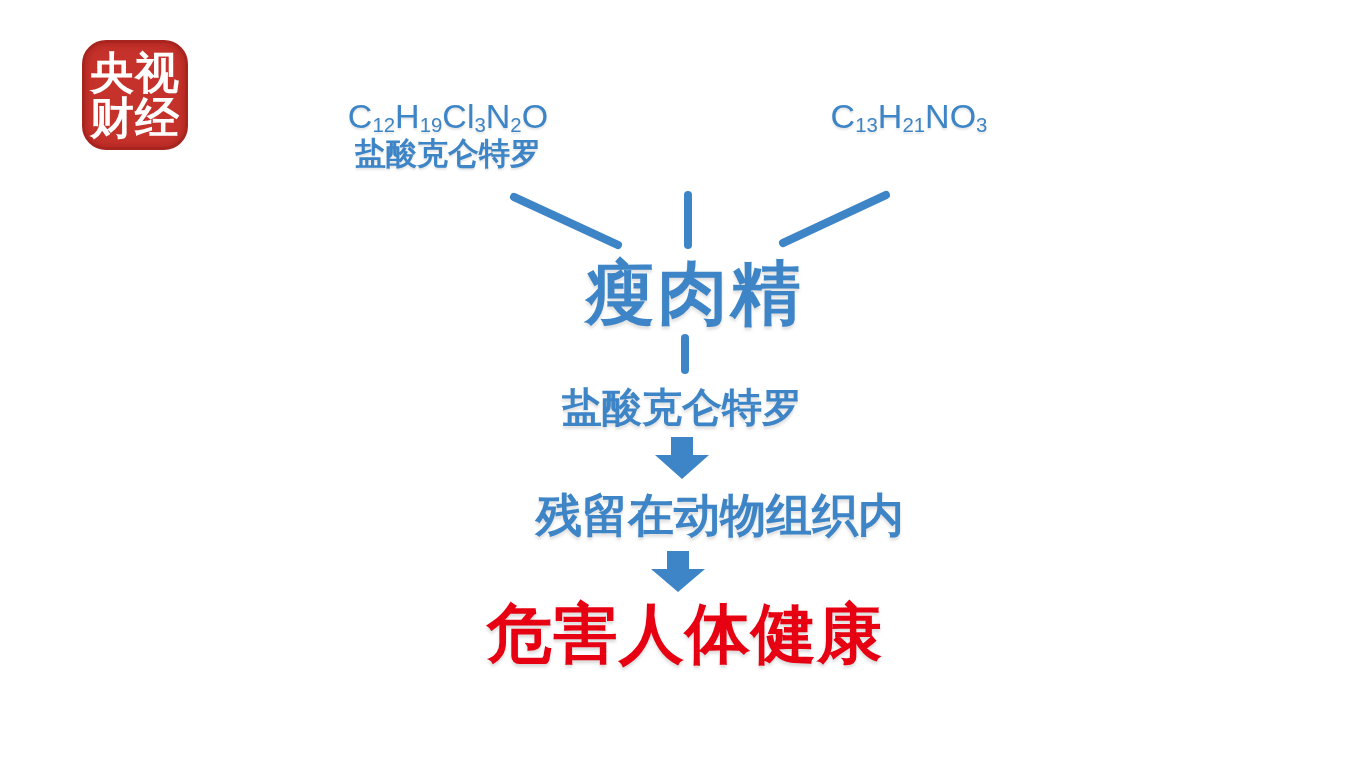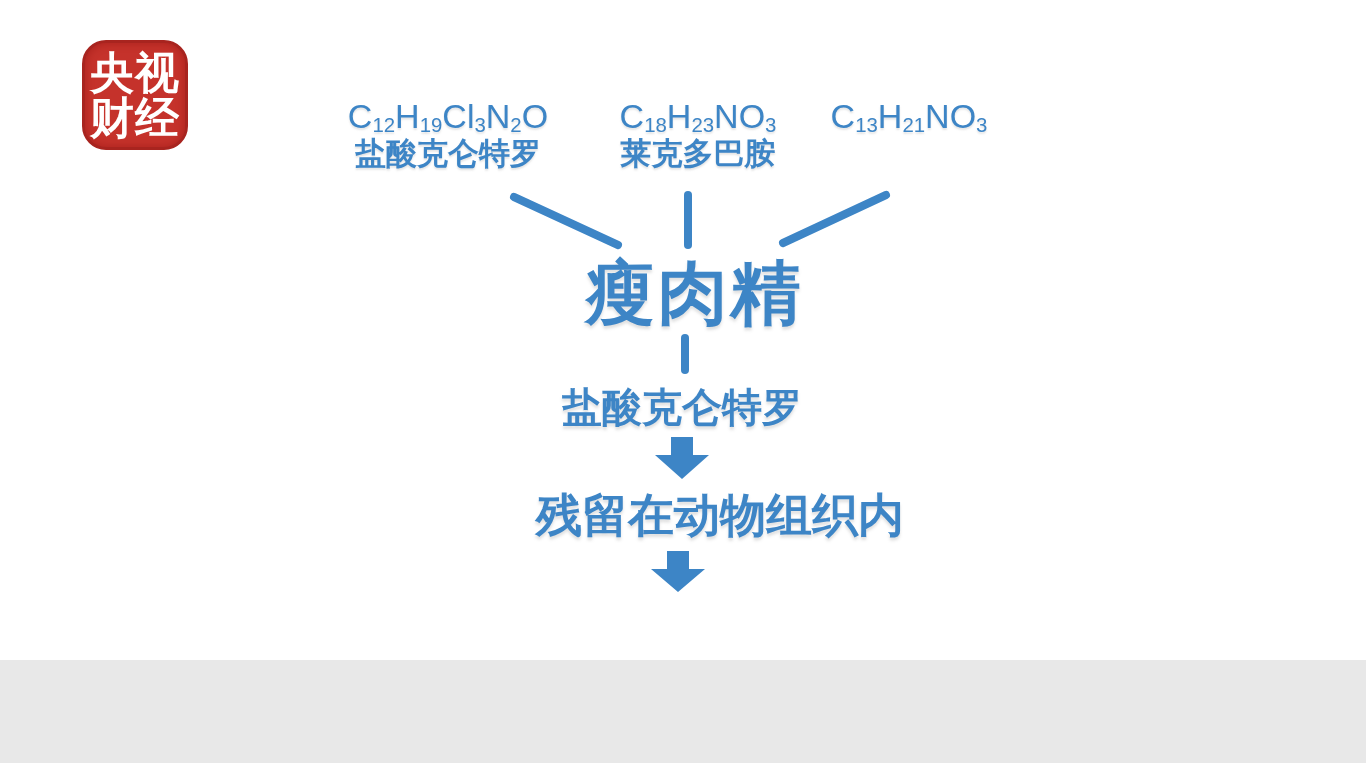--- a/index.html
+++ b/index.html
@@ -6,21 +6,21 @@
     --blue:#3d85c6;
     --red:#e60012;
     --logo-bg:#c5322b;
     --logo-border:#a8241f;
     --logo-text:#ffffff;
     --page-bg:#ffffff;
   }
   html,body{margin:0;padding:0;background:#e8e8e8;}
   .stage{
     position:relative;
-    width:1366px;height:660px;
+    width:1366px;height:763px;
     background:var(--page-bg);
     overflow:hidden;
     font-family:"Liberation Sans","DejaVu Sans",sans-serif;
   }
   
   .logo{
     position:absolute;left:82px;top:40px;
     width:106px;height:110px;
     background:var(--logo-bg);
     border:3px solid var(--logo-border);
@@ -97,34 +97,31 @@
 
   <div class="logo">
     <div class="line">央视</div>
     <div class="line">财经</div>
   </div>
 
   <div class="source col1">
     <div class="formula">C<sub>12</sub>H<sub>19</sub>Cl<sub>3</sub>N<sub>2</sub>O</div>
     <div class="chem-name">盐酸克仑特罗</div>
   </div>
-  <div class="source col2">
-    <div class="formula">C<sub>18</sub>H<sub>23</sub>NO<sub>3</sub></div>
-    <div class="chem-name">莱克多巴胺</div>
-  </div>
   <div class="source col3">
     <div class="formula">C<sub>13</sub>H<sub>21</sub>NO<sub>3</sub></div>
   </div>
 
   <svg class="connectors" width="1366" height="763" viewBox="0 0 1366 763">
     <line class="ln" x1="514" y1="197" x2="618" y2="245"></line>
     <line class="ln" x1="688" y1="195" x2="688" y2="245"></line>
     <line class="ln" x1="886" y1="195" x2="783" y2="243"></line>
     <line class="ln" x1="685" y1="338" x2="685" y2="370"></line>
     <polygon class="ar" points="671,437 693,437 693,455 709,455 682,479 655,455 671,455"></polygon>
     <polygon class="ar" points="667,551 689,551 689,569 705,569 678,592 651,569 667,569"></polygon>
   </svg>
 
   <div class="flow-text central">瘦肉精</div>
   <div class="flow-text step1">盐酸克仑特罗</div>
   <div class="flow-text step2">残留在动物组织内</div>
+  <div class="flow-text warning">危害人体健康</div>
 
 </div>
 
 </body></html>

